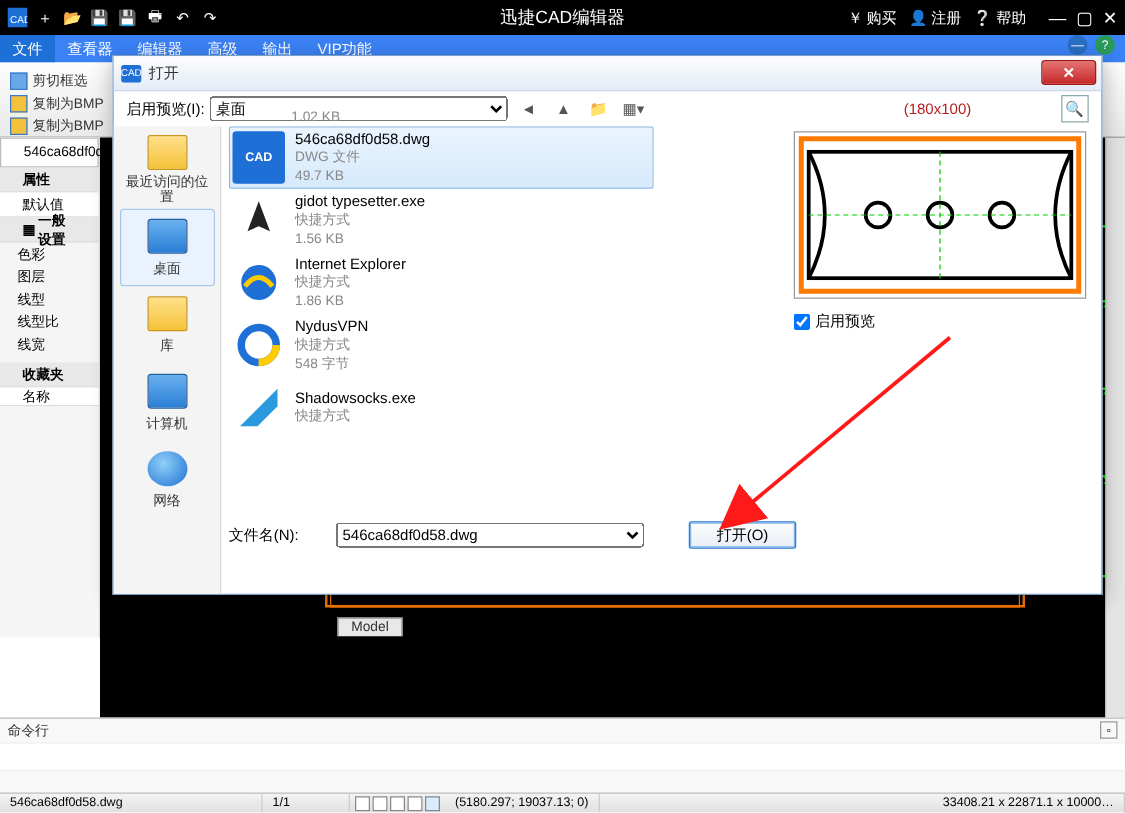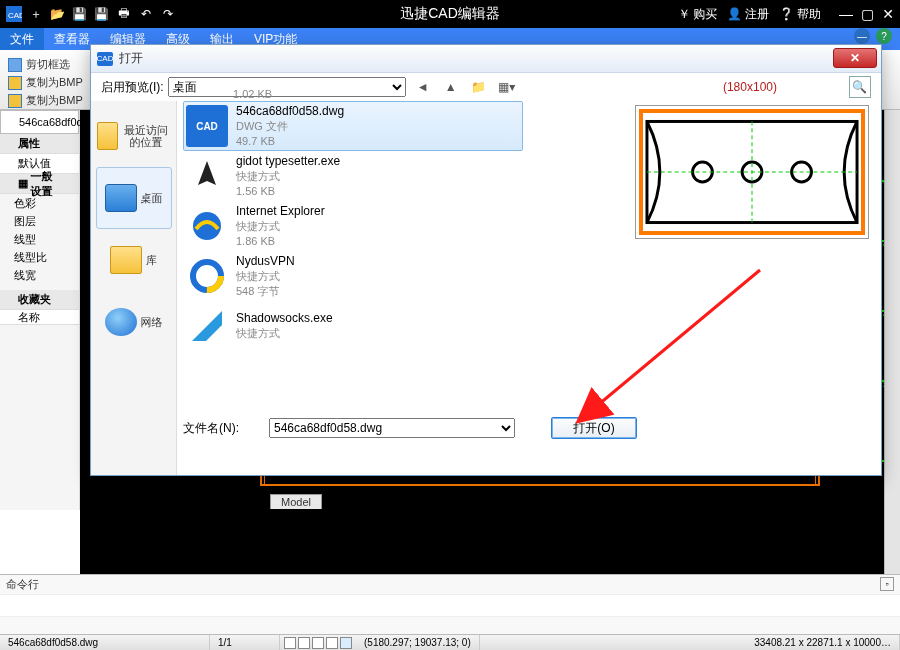--- a/index.html
+++ b/index.html
@@ -67,21 +67,21 @@
 
 .dialog .toolbar { height: 28px; display: flex; align-items: center; padding: 0 10px; font-size: 12px; gap: 6px; }
 .dialog .toolbar .lookin { display: flex; align-items: center; gap: 4px; }
 .dialog .toolbar .lookin select { width: 238px; height: 20px; font-size: 12px; }
 .dialog .toolbar .tbico { width: 22px; height: 22px; border: 1px solid transparent; display: flex; align-items: center; justify-content: center; color: #555; }
 .dialog .toolbar .dim { margin-left: auto; margin-right: 94px; color: #b91c1c; }
 .dialog .toolbar .zoombtn { width: 22px; height: 22px; border: 1px solid #8aa; display: flex; align-items: center; justify-content: center; position: absolute; right: 10px; }
 
 .dialog .body { position: absolute; top: 56px; bottom: 0; left: 0; right: 0; display: flex; }
 .dialog .places { width: 86px; background: #f4f4f4; border-right: 1px solid #ddd; display: flex; flex-direction: column; align-items: center; padding-top: 4px; gap: 0; }
-.dialog .places .place { width: 76px; height: 62px; display: flex; align-items: center; justify-content: center; gap: 4px; font-size: 11px; color: #333; border: 1px solid transparent; border-radius: 3px; }
+.dialog .places .place { width: 76px; height: 62px; display: flex; flex-direction: column; align-items: center; justify-content: center; gap: 4px; font-size: 11px; color: #333; border: 1px solid transparent; border-radius: 3px; }
 .dialog .places .place.sel { background: #eaf3fd; border-color: #a8c8e8; }
 .dialog .places .pic { width: 32px; height: 28px; }
 
 .dialog .filelist { flex: 1; position: relative; }
 .dialog .filelist .files { position: absolute; left: 6px; top: 0; width: 340px; bottom: 62px; overflow: hidden; }
 .dialog .filelist .frow { display: flex; align-items: center; height: 50px; padding: 2px; gap: 8px; border: 1px solid transparent; border-radius: 2px; }
 .dialog .filelist .frow.sel { background: linear-gradient(#eaf4fe,#d6eafc); border-color: #8ab8e6; }
 .dialog .filelist .fic { width: 42px; height: 42px; display: flex; align-items: center; justify-content: center; flex-shrink: 0; }
 .dialog .filelist .finfo { font-size: 12px; line-height: 15px; }
 .dialog .filelist .finfo .fname { color: #000; }
@@ -268,20 +268,24 @@
         <div class="pic i-folder"></div>
         <span style="text-align:center;line-height:12px">最近访问的位置</span>
       </div>
       <div class="place sel">
         <div class="pic i-monitor"></div>
         <span>桌面</span>
       </div>
       <div class="place">
         <div class="pic i-folder"></div>
         <span>库</span>
+      </div>
+      <div class="place">
+        <div class="pic i-monitor"></div>
+        <span>计算机</span>
       </div>
       <div class="place">
         <div class="pic i-globe"></div>
         <span>网络</span>
       </div>
     </div>
     <div class="filelist">
       <div class="partial">
         <div class="fic" style="width:42px;height:20px"></div>
         <div class="finfo">
@@ -358,20 +362,24 @@
               <circle cx="110" cy="55" r="10" fill="none" stroke="#000" stroke-width="3"></circle>
               <circle cx="60" cy="55" r="10" fill="none" stroke="#000" stroke-width="3"></circle>
               <circle cx="160" cy="55" r="10" fill="none" stroke="#000" stroke-width="3"></circle>
               <path d="M4 4 Q30 55 4 106" fill="none" stroke="#000" stroke-width="3"></path>
               <path d="M216 4 Q190 55 216 106" fill="none" stroke="#000" stroke-width="3"></path>
               <line x1="110" y1="4" x2="110" y2="106" stroke="#0c0" stroke-width="1" stroke-dasharray="4 3"></line>
               <line x1="4" y1="55" x2="216" y2="55" stroke="#0c0" stroke-width="1" stroke-dasharray="4 3"></line>
             </svg>
           </div>
         </div>
+        <label class="enable">
+          <input type="checkbox" checked="" style="">
+          <span>启用预览</span>
+        </label>
       </div>
 
       <div class="bottom">
         <div class="brow">
           <label>文件名(N):</label>
           <select class="combo"><option>546ca68df0d58.dwg</option></select>
           <div style="width:20px"></div>
           <div class="btn primary">打开(O)</div>
         </div>
       </div>

